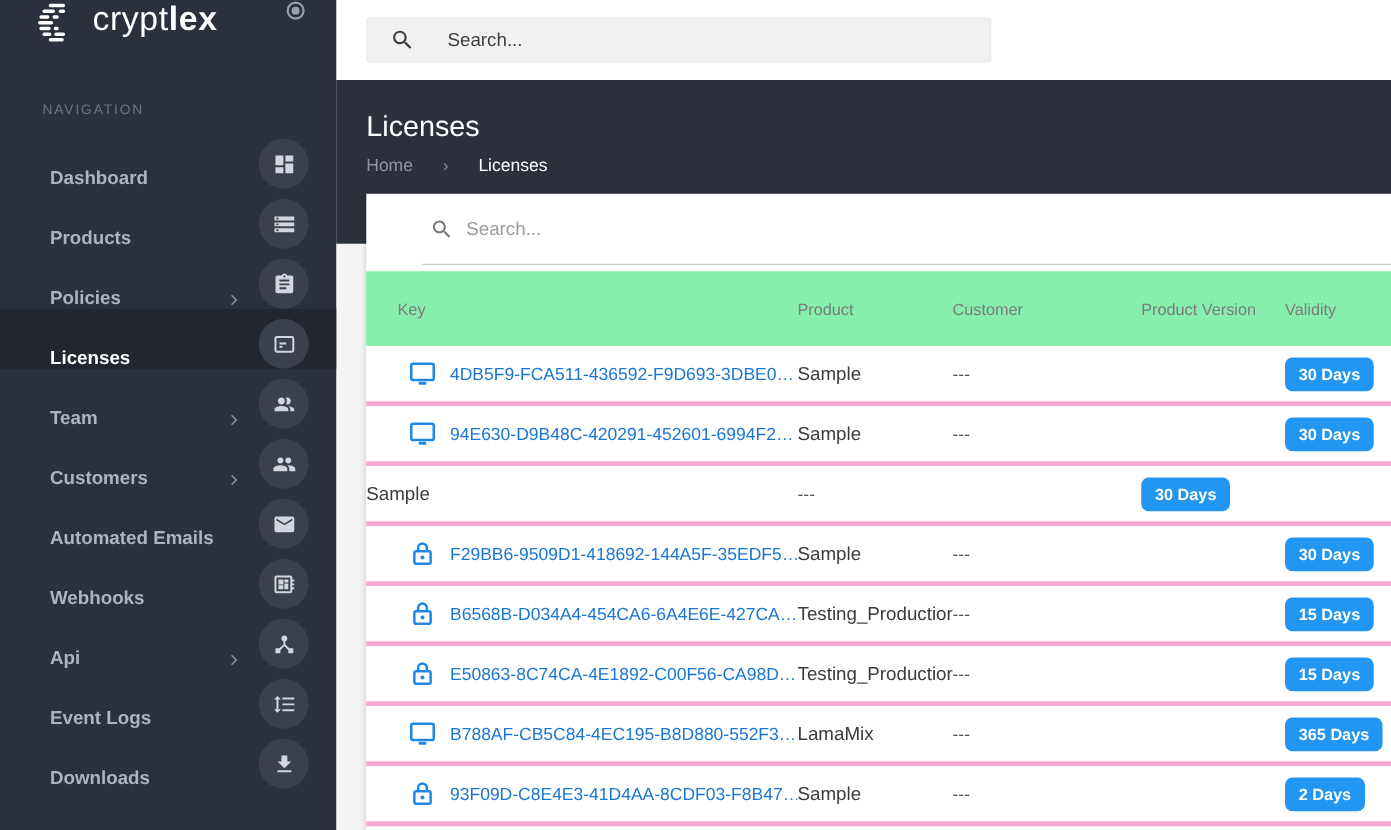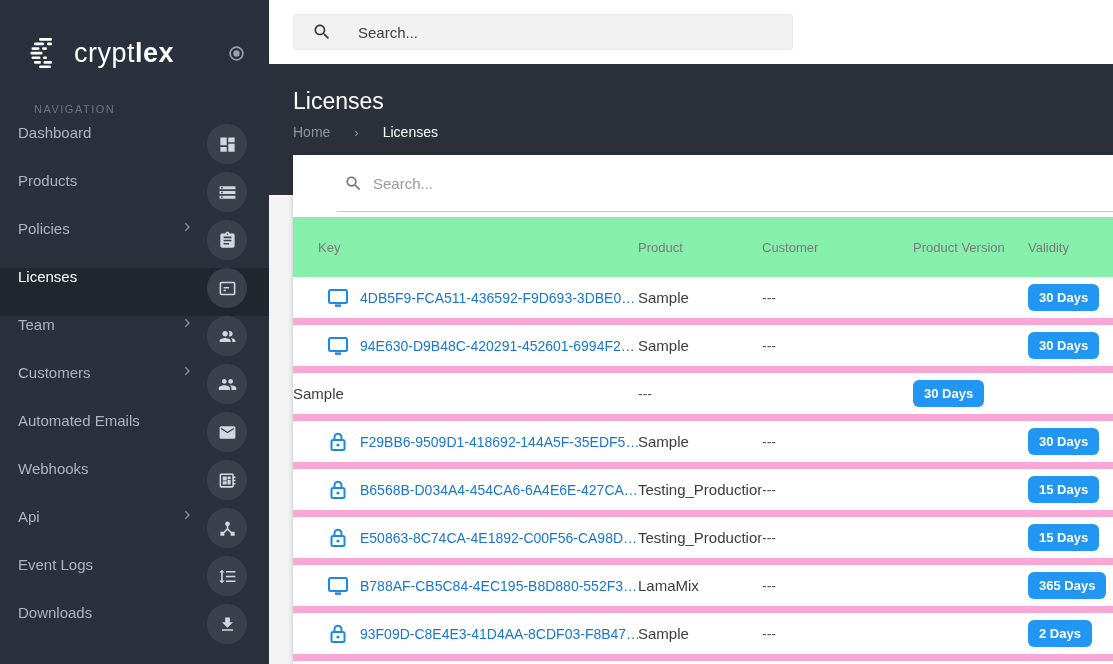--- a/index.html
+++ b/index.html
@@ -19,34 +19,34 @@
     --active-item-bg:#22262e;
   }
   svg{display:block}
 
   
   .sidebar{
     position:absolute; left:0; top:0; width:269px; height:664px;
     background:var(--sidebar-bg); z-index:5;
   }
   .sidebar-header{
-    height:64px; display:flex; align-items:center; padding:0 24px 0 28px;margin-top:21px;
+    height:64px; display:flex; padding:0 24px 0 28px;
   }
   .logo-mark{ width:36px; height:36px; color:#fff; flex:0 0 auto; }
   .brand{ margin-left:10px; font-size:27px; color:#fff; letter-spacing:.5px; white-space:nowrap; }
   .brand .light{ font-weight:300; }
   .brand .bold{ font-weight:700; }
   .sidenav-toggle{ margin-left:auto; color:#9aa1ac; width:17px; height:17px; cursor:pointer; background:none; border:none; }
   .nav-label{
     color:#6d7480; font-size:11px; letter-spacing:1.5px;
     margin:18px 0 9px 34px; font-weight:400;
   }
   .nav-item{
-    height:48px; display:flex; align-items:flex-start;
-    padding:0 22px 0 18px; color:#aeb4bf; font-size:15px; cursor:pointer;
+    height:48px; display:flex; align-items:flex-end;
+    padding:0 22px 0 40px; color:#aeb4bf; font-size:15px; cursor:pointer;font-weight:bold;
   }
   .nav-item.active{ background:var(--active-item-bg); color:#fff; }
   .nav-text{ white-space:nowrap; }
   .nav-chev{ margin-left:auto; width:14px; height:14px; color:#8a9098; margin-right:13px; }
   .nav-chev.hidden{ visibility:hidden; }
   .icon-circle{
     width:40px; height:40px; border-radius:50%; background:#3a414c;
     display:flex; align-items:center; justify-content:center; color:#d3d7dd;
     flex:0 0 auto; margin-left:0;
   }
@@ -100,21 +100,21 @@
   .thead{
     margin-top:5px;
     display:grid; grid-template-columns:345px 124px 151px 115px 1fr;
     background:#86efac; height:60px; align-items:center;
     color:#7b7b7b; font-size:13px;
   }
   .thead .th:first-child{ padding-left:25px; }
 
   .tbody .trow{
     display:grid; grid-template-columns:345px 124px 151px 115px 1fr;
-    height:48px; align-items:center; border-bottom:7px solid #f9a8d4;
+    height:48px; align-items:center; border-bottom:4px solid #f9a8d4;
     font-size:14px; background:#fff; cursor:pointer;
   }
   .cell-key{ display:flex; align-items:center; padding-left:33px; overflow:hidden; }
   .row-ic{ width:24px; height:24px; color:var(--row-icon-blue); flex:0 0 auto; }
   .key-link{
     margin-left:10px; color:var(--link-blue); font-weight:500; font-size:14px;
     text-decoration:none; white-space:nowrap; overflow:hidden;
   }
   .cell-product{ color:#3c3c3c; font-size:15px; white-space:nowrap; overflow:hidden; }
   .cell-customer{ color:#555; }

